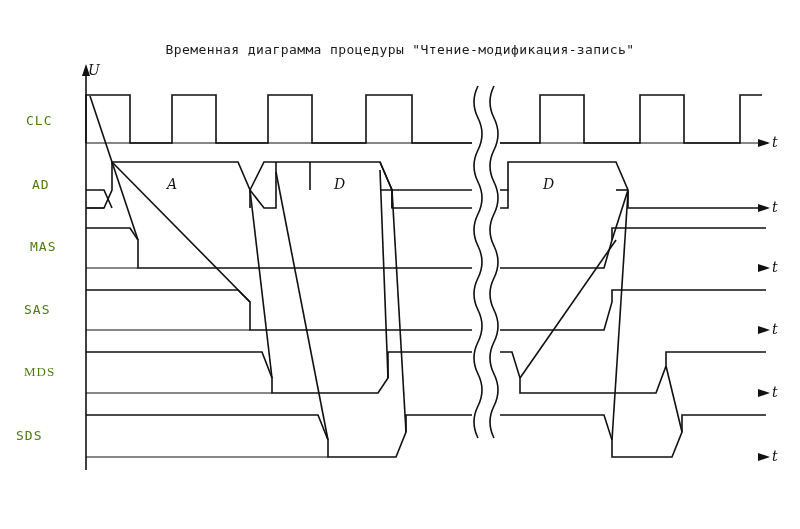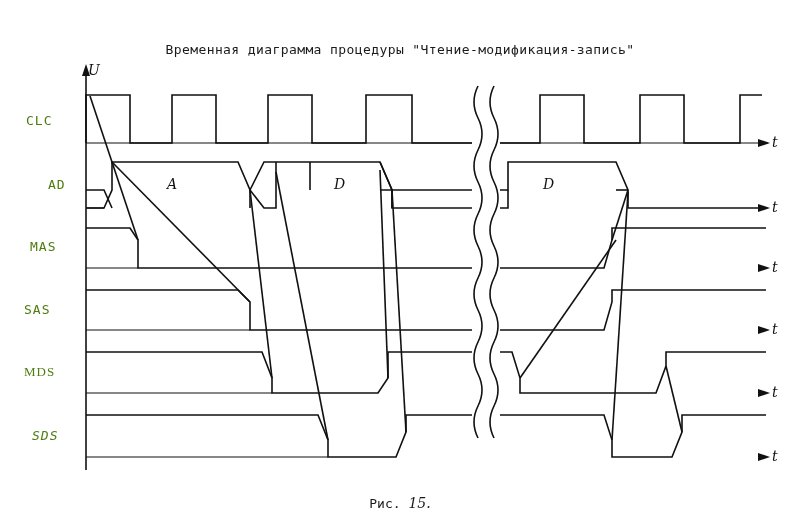--- a/index.html
+++ b/index.html
@@ -96,25 +96,25 @@
   }
 </style>
 </head>
 <body>
 
 <div id="figure-root">
 
   <div class="title">Временная диаграмма процедуры "Чтение-модификация-запись"</div>
 
   <div class="sig-label" style="left:26px; top:113px;">CLC</div>
-  <div class="sig-label" style="left:48px; top:177px;">AD</div>
+  <div class="sig-label" style="left:32px; top:177px;">AD</div>
   <div class="sig-label" style="left:13px; top:239px;padding-left:17px;">MAS</div>
   <div class="sig-label" style="left:24px; top:302px;">SAS</div>
   <div class="sig-label" style="left:24px; top:364px;font-family:Liberation Serif, serif;">MDS</div>
-  <div class="sig-label" style="left:32px; top:428px;font-style:italic;">SDS</div>
+  <div class="sig-label" style="left:16px; top:428px;">SDS</div>
 
   <div class="axis-label" style="left:88px; top:62px;">U</div>
   <div class="axis-label" style="left:772px; top:134px;">t</div>
   <div class="axis-label" style="left:772px; top:199px;">t</div>
   <div class="axis-label" style="left:772px; top:259px;">t</div>
   <div class="axis-label" style="left:772px; top:321px;">t</div>
   <div class="axis-label" style="left:772px; top:384px;">t</div>
   <div class="axis-label" style="left:772px; top:448px;">t</div>
 
   <div class="data-label" style="left:167px; top:176px;">A</div>
@@ -192,18 +192,14 @@
       <line x1="666" y1="366" x2="682" y2="432"></line>
     </g>
 
     <g class="break">
       <path d="M478,86 q-8,16 0,32 q8,16 0,32 q-8,16 0,32 q8,16 0,32 q-8,16 0,32 q8,16 0,32 q-8,16 0,32 q8,16 0,32 q-8,16 0,32 q8,16 0,32 q-8,16 0,32"></path>
       <path d="M494,86 q-8,16 0,32 q8,16 0,32 q-8,16 0,32 q8,16 0,32 q-8,16 0,32 q8,16 0,32 q-8,16 0,32 q8,16 0,32 q-8,16 0,32 q8,16 0,32 q-8,16 0,32"></path>
     </g>
 
   </svg>
 
-  <div class="caption">
-    <span>Рис.</span>
-    <span class="num">15.</span>
-  </div>
 
 </div>
 
 </body></html>

